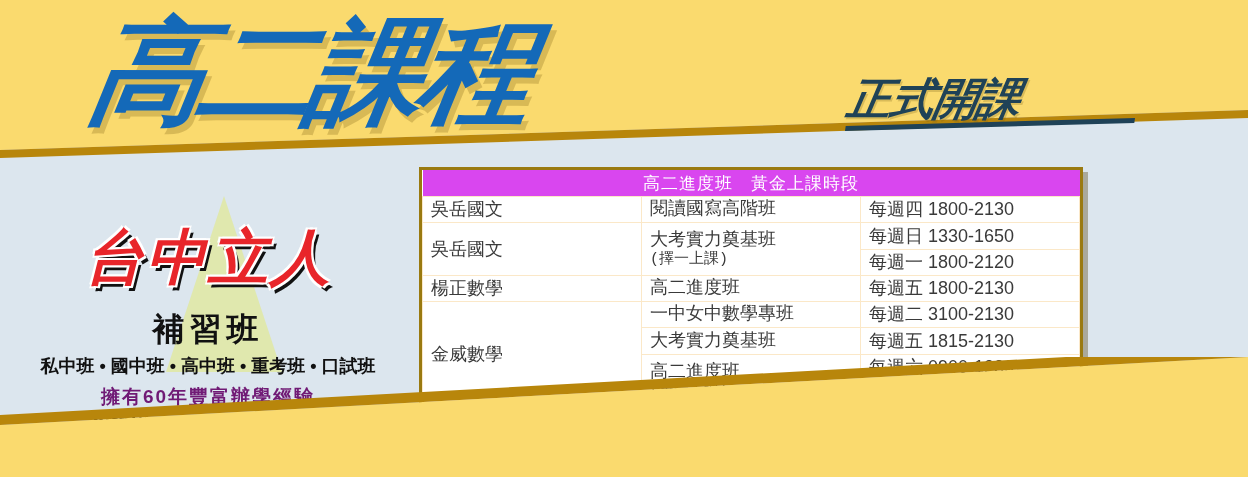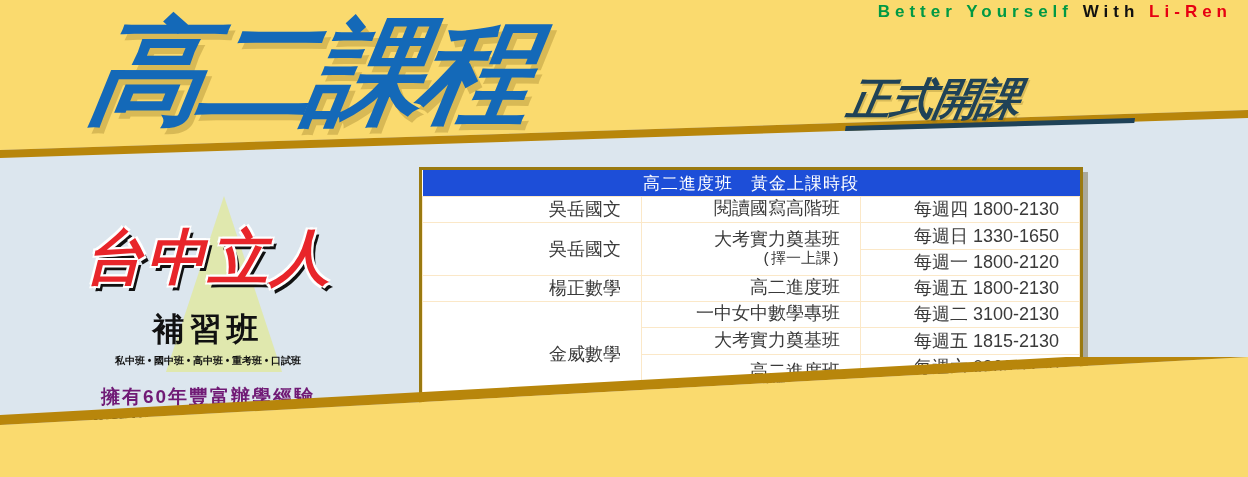--- a/index.html
+++ b/index.html
@@ -88,21 +88,21 @@
       4px 5px 0 #111;
   }
   .logo-sub{
     position:absolute;left:0px;top:112px;width:380px;text-align:center;
     font-family:"DejaVu Sans","Liberation Sans",sans-serif;
     font-size:32px;font-weight:bold;color:#111;letter-spacing:5px;
     white-space:nowrap;
   }
   .logo-classes{
     position:absolute;left:0px;top:158px;width:380px;text-align:center;
-    font-size:10px;font-weight:bold;color:#111;letter-spacing:0px;
+    font-size:18px;font-weight:bold;color:#111;letter-spacing:0px;
     white-space:nowrap;
   }
   .logo-exp{
     position:absolute;left:0px;top:188px;width:380px;text-align:center;
     font-size:19px;font-weight:bold;color:#701a75;letter-spacing:2px;
     white-space:nowrap;
   }
   .logo-url{
     position:absolute;left:0px;top:214px;width:380px;text-align:center;
     font-size:19px;font-weight:bold;color:#111;letter-spacing:0.5px;
@@ -116,27 +116,27 @@
   }
   .tbl-wrap{
     position:absolute;left:419px;top:167px;width:664px;height:296px;
     border:3px solid #9a7a10;background:#fff;box-sizing:border-box;
   }
   table.sched{
     width:100%;height:100%;border-collapse:collapse;
     table-layout:fixed;background:#fff;
   }
   table.sched th{
-    background:#1d4ed8;color:#ffffff;font-weight:normal;
+    background:#d946ef;color:#ffffff;font-weight:normal;
     font-size:17px;letter-spacing:1px;height:26px;padding:0;
     text-align:center;
   }
   table.sched td{
     border:1px solid #fbe8c8;
-    font-size:18px;text-align:right;padding:0 20px;
+    font-size:18px;text-align:left;padding:0 8px;
     color:#3a3a3a;line-height:1.15;
   }
   td.c-name{width:128px;}
   td.c-course{width:244px;font-family:Liberation Mono, monospace;}
   td.c-time{width:auto;text-align:right;padding-right:46px;}
   .sub-line{font-size:15px;display:block;}
   
   .s-black{color:#3a3a3a;}
   .s-purple{color:#7030a0;}
   .s-red{color:#c00000;}
@@ -145,25 +145,20 @@
   .s-orange{color:#ed7d31;}
 </style>
 </head>
 <body>
 
 <div id="stage">
 
   <div class="band-top"></div>
   <div class="band-top-line"></div>
 
-  <div class="tagline">
-    <span class="g">Better Yourself</span>
-    <span class="k">With</span>
-    <span class="r">Li-Ren</span>
-  </div>
 
   <div class="maintitle">高二課程</div>
   <div class="subtitle">正式開課</div>
   <div class="subtitle-underline"></div>
 
   <div class="logo-wrap">
     <div class="logo-arch"></div>
     <div class="logo-cn">台中立人</div>
     <div class="logo-sub">補習班</div>
     <div class="logo-classes">私中班 • 國中班 • 高中班 • 重考班 • 口試班</div>

